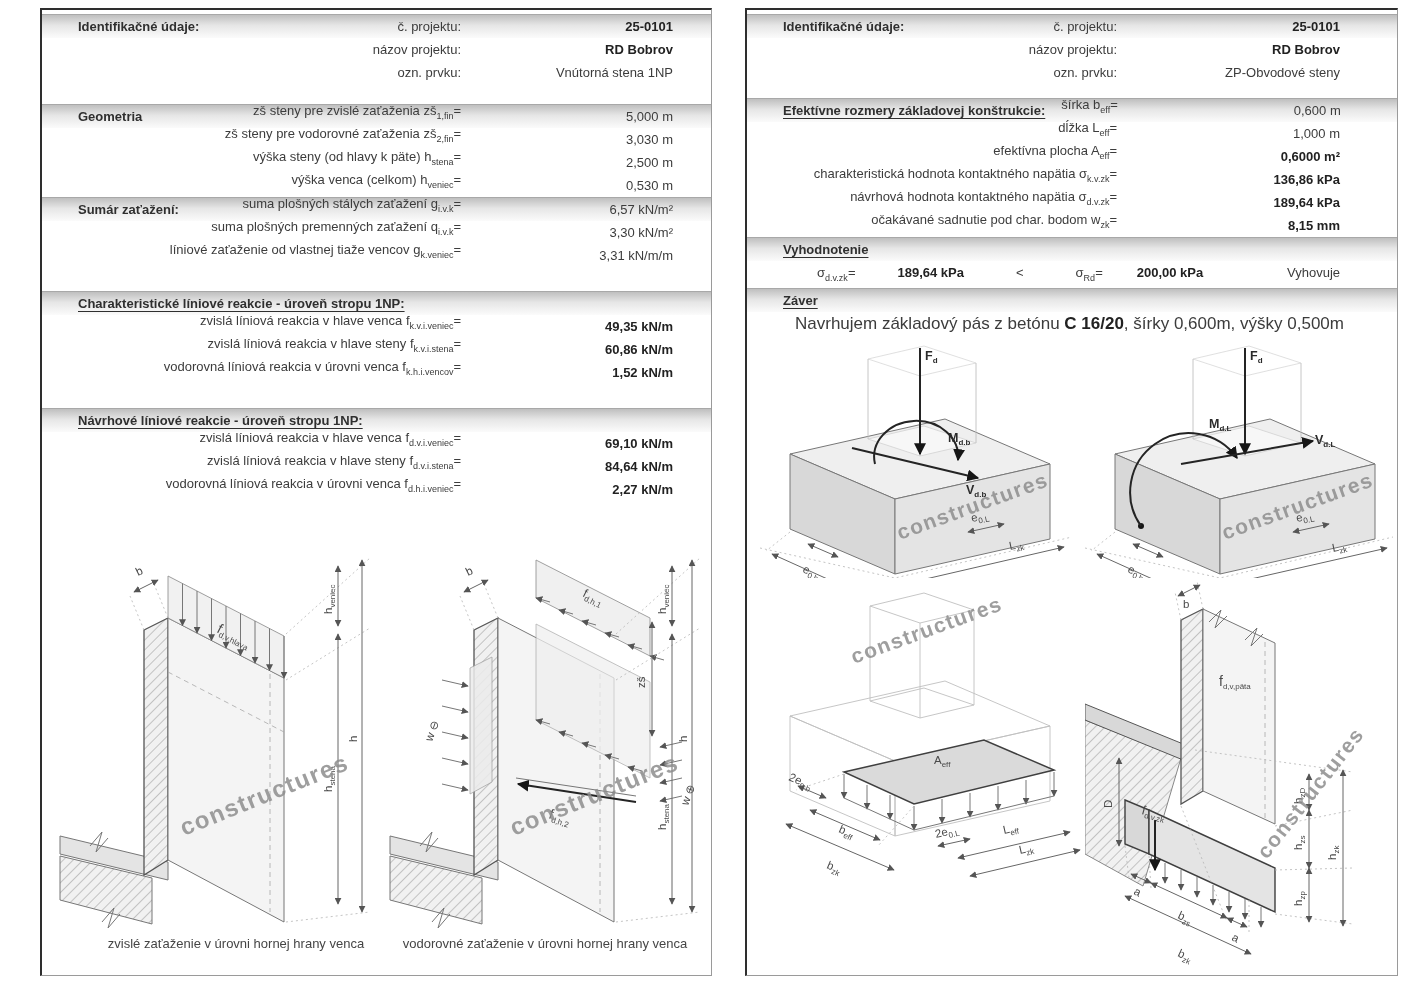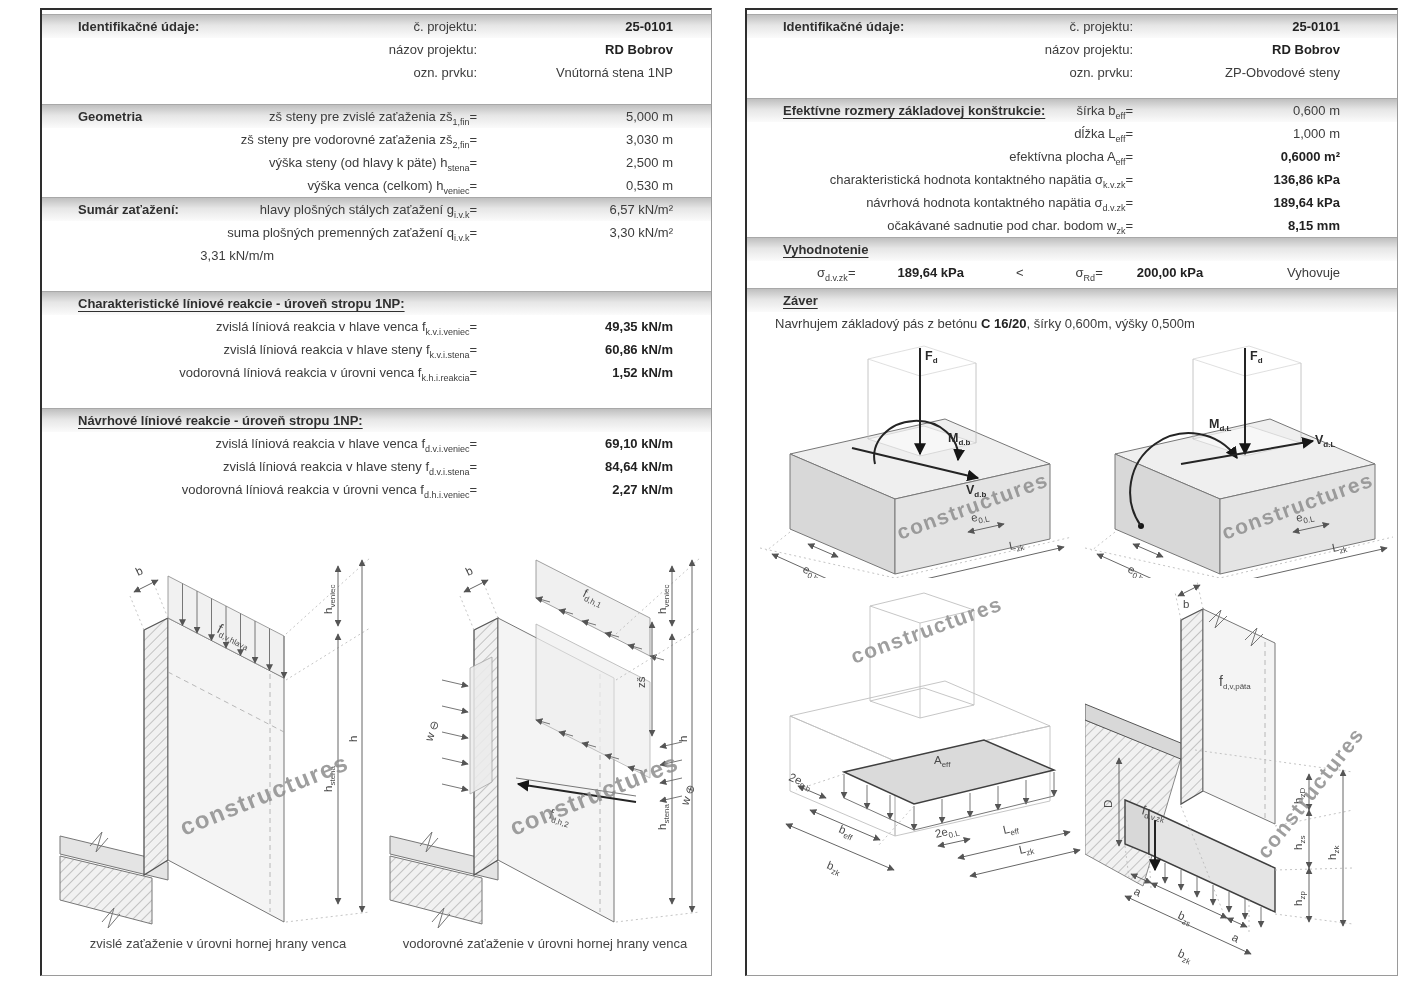--- a/index.html
+++ b/index.html
@@ -4,37 +4,37 @@
 <style>
   html,body{margin:0;padding:0;}
   body{width:1402px;height:991px;background:#ffffff;position:relative;
        font-family:"Liberation Sans",sans-serif;color:#3c3c3c;-webkit-font-smoothing:antialiased;}
   .panel{position:absolute;top:8px;height:965px;background:#fff;
          border-top:2px solid #2e2e2e;border-left:2px solid #2e2e2e;
          border-right:1px solid #9a9a9a;border-bottom:1px solid #9a9a9a;}
   #panel-left{left:40px;width:669px;}
   #panel-right{left:745px;width:650px;}
   .rows{padding-top:4px;}
-  .row{display:flex;align-items:flex-start;height:23px;line-height:23px;font-size:13px;white-space:nowrap;}
+  .row{display:flex;align-items:flex-end;height:23px;line-height:23px;font-size:13px;white-space:nowrap;gap:16px;}
   .row.bar{background:linear-gradient(180deg,#bfbfbf 0%,#e6e6e6 45%,#fbfbfb 100%);border-top:1px solid #a8a8a8;}
   .c-label{flex:0 0 auto;padding-left:36px;font-weight:bold;color:#2f2f2f;}
   .c-label.title{text-decoration:underline;text-underline-offset:3px;}
   .c-desc{flex:1;text-align:right;overflow:visible;}
   .c-value{text-align:right;}
   .c-value.b{font-weight:bold;color:#222;}
   #panel-left .c-value{flex:0 0 196px;padding-right:38px;}
   #panel-right .c-value{flex:0 0 207px;padding-right:57px;}
   sub{font-size:9px;}
   .eval-row{display:flex;align-items:baseline;height:23px;line-height:23px;font-size:13px;
             padding:0 57px 0 36px;white-space:nowrap;}
   .eval-row .b{font-weight:bold;color:#222;}
   .eval-row .gap1{width:42px;}.eval-row .gap2{width:52px;}.eval-row .gap3{width:34px;}
   .eval-row .stretch{flex:1;}
   .verdict{text-underline-offset:3px;}
-  .conclusion{height:23px;line-height:23px;font-size:13px;padding-left:28px;white-space:nowrap;}
+  .conclusion{height:23px;line-height:23px;font-size:17px;padding-left:48px;white-space:nowrap;}
   .conclusion .b{font-weight:bold;color:#222;}
   .caption{position:absolute;top:926px;font-size:13px;color:#454545;text-align:center;}
   .diag{position:absolute;}
   
   .out{stroke:#777;stroke-width:1;fill:none}
   .dim{stroke:#666;stroke-width:1;fill:none}
   .dot{stroke:#b5b5b5;stroke-width:.8;fill:none;stroke-dasharray:2 3}
   .dash{stroke:#a8a8a8;stroke-width:.8;fill:none;stroke-dasharray:5 4}
   .thick{stroke:#242424;stroke-width:2;fill:none}
   .ghost{stroke:#c0c0c0;stroke-width:.9;fill:none}
@@ -95,51 +95,52 @@
         <div class="c-desc"><span>výška steny (od hlavy k päte) </span><span>h</span><sub>stena</sub><span>=</span></div>
         <div class="c-value">2,500 m</div>
       </div>
       <div class="row">
         <div class="c-label"></div>
         <div class="c-desc"><span>výška venca (celkom) </span><span>h</span><sub>veniec</sub><span>=</span></div>
         <div class="c-value">0,530 m</div>
       </div>
       <div class="row bar">
         <div class="c-label">Sumár zaťažení:</div>
-        <div class="c-desc"><span>hlavy plošných stálych zaťažení </span><span>g</span><sub>i.v.k</sub><span>=</span></div>
+        <div class="c-desc"><span>suma plošných stálych zaťažení </span><span>g</span><sub>i.v.k</sub><span>=</span></div>
         <div class="c-value">6,57 kN/m²</div>
       </div>
       <div class="row">
         <div class="c-label"></div>
         <div class="c-desc"><span>suma plošných premenných zaťažení </span><span>q</span><sub>i.v.k</sub><span>=</span></div>
         <div class="c-value">3,30 kN/m²</div>
       </div>
       <div class="row">
         <div class="c-label"></div>
+        <div class="c-desc"><span>líniové zaťaženie od vlastnej tiaže vencov </span><span>g</span><sub>k.veniec</sub><span>=</span></div>
         <div class="c-value">3,31 kN/m/m</div>
       </div>
       <div style="height: 24px;"></div>
       <div class="row bar">
         <div class="c-label title">Charakteristické líniové reakcie - úroveň stropu 1NP:</div>
         <div class="c-desc"></div>
         <div class="c-value"></div>
       </div>
       <div class="row">
         <div class="c-label"></div>
         <div class="c-desc"><span>zvislá líniová reakcia v hlave venca </span><span>f</span><sub>k.v.i.veniec</sub><span>=</span></div>
         <div class="c-value b">49,35 kN/m</div>
       </div>
       <div class="row">
         <div class="c-label"></div>
         <div class="c-desc"><span>zvislá líniová reakcia v hlave steny </span><span>f</span><sub>k.v.i.stena</sub><span>=</span></div>
         <div class="c-value b">60,86 kN/m</div>
       </div>
       <div class="row">
         <div class="c-label"></div>
-        <div class="c-desc"><span>vodorovná líniová reakcia v úrovni venca </span><span>f</span><sub>k.h.i.reakcia</sub><span>=</span></div>
+        <div class="c-desc"><span>vodorovná líniová reakcia v úrovni venca </span><span>f</span><sub>k.h.i.vencov</sub><span>=</span></div>
         <div class="c-value b">1,52 kN/m</div>
       </div>
       <div style="height: 24px;"></div>
       <div class="row bar">
         <div class="c-label title">Návrhové líniové reakcie - úroveň stropu 1NP:</div>
         <div class="c-desc"></div>
         <div class="c-value"></div>
       </div>
       <div class="row">
         <div class="c-label"></div>
@@ -264,21 +265,21 @@
     <line class="dot" x1="230" y1="392" x2="314" y2="382"></line>
     <line class="dim" x1="306" y1="30" x2="306" y2="382" marker-start="url(#ar)" marker-end="url(#ar)"></line>
     <text class="dlab" transform="translate(301,212) rotate(-90)"><tspan>h</tspan></text>
     <line class="dim" x1="286" y1="36" x2="286" y2="96" marker-start="url(#ar)" marker-end="url(#ar)"></line>
     <text class="dlab" transform="translate(280,84) rotate(-90)"><tspan>h</tspan><tspan class="ts" dy="3">veniec</tspan></text>
     <line class="dim" x1="286" y1="104" x2="286" y2="374" marker-start="url(#ar)" marker-end="url(#ar)"></line>
     <text class="dlab" transform="translate(280,300) rotate(-90)"><tspan>h</tspan><tspan class="ts" dy="3">stena</tspan></text>
     <text class="wm" transform="translate(128,306) rotate(-22)">constructures</text>
   </svg>
 
-  <div class="caption" style="left:8px;width:336px">zvislé zaťaženie v úrovni hornej hrany venca</div>
+  <div class="caption" style="left:26px;width:336px">zvislé zaťaženie v úrovni hornej hrany venca</div>
   <div class="caption" style="left:340px;width:326px">vodorovné zaťaženie v úrovni hornej hrany venca</div>
 </div>
 
 <div class="panel" id="panel-right">
   <div class="rows">
       <div class="row bar">
         <div class="c-label">Identifikačné údaje:</div>
         <div class="c-desc"><span>č. projektu:</span></div>
         <div class="c-value b">25-0101</div>
       </div>

